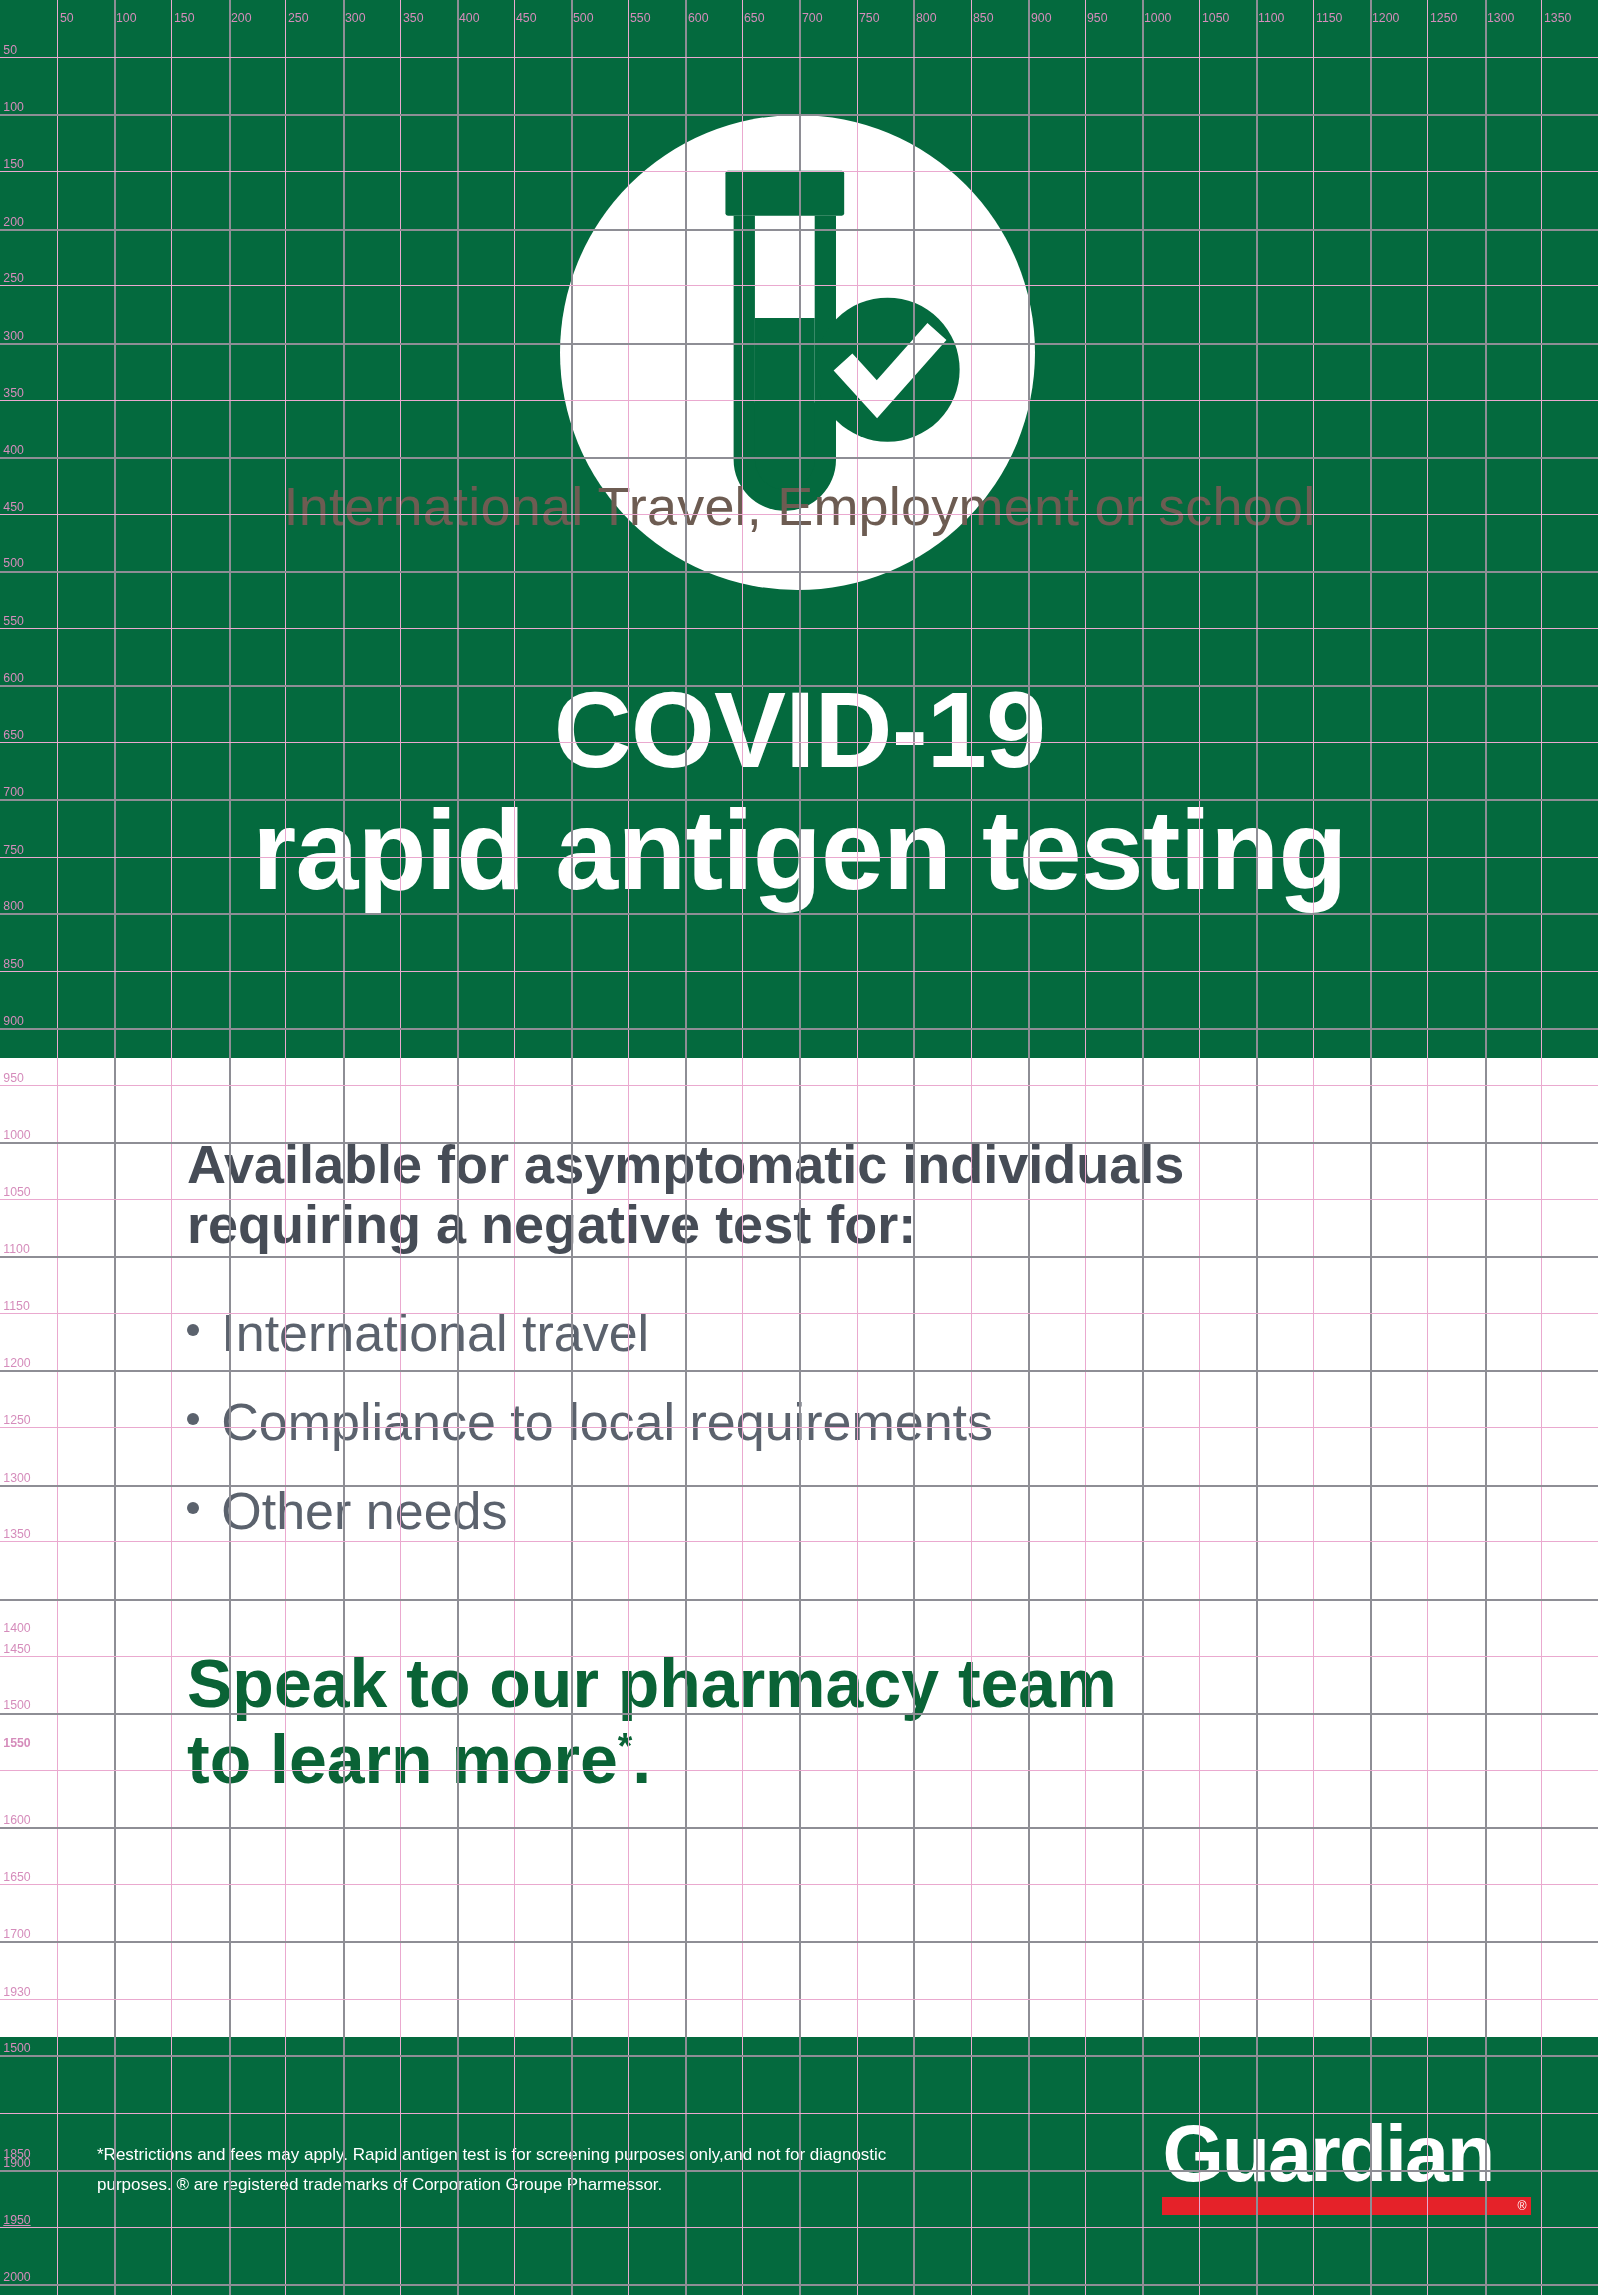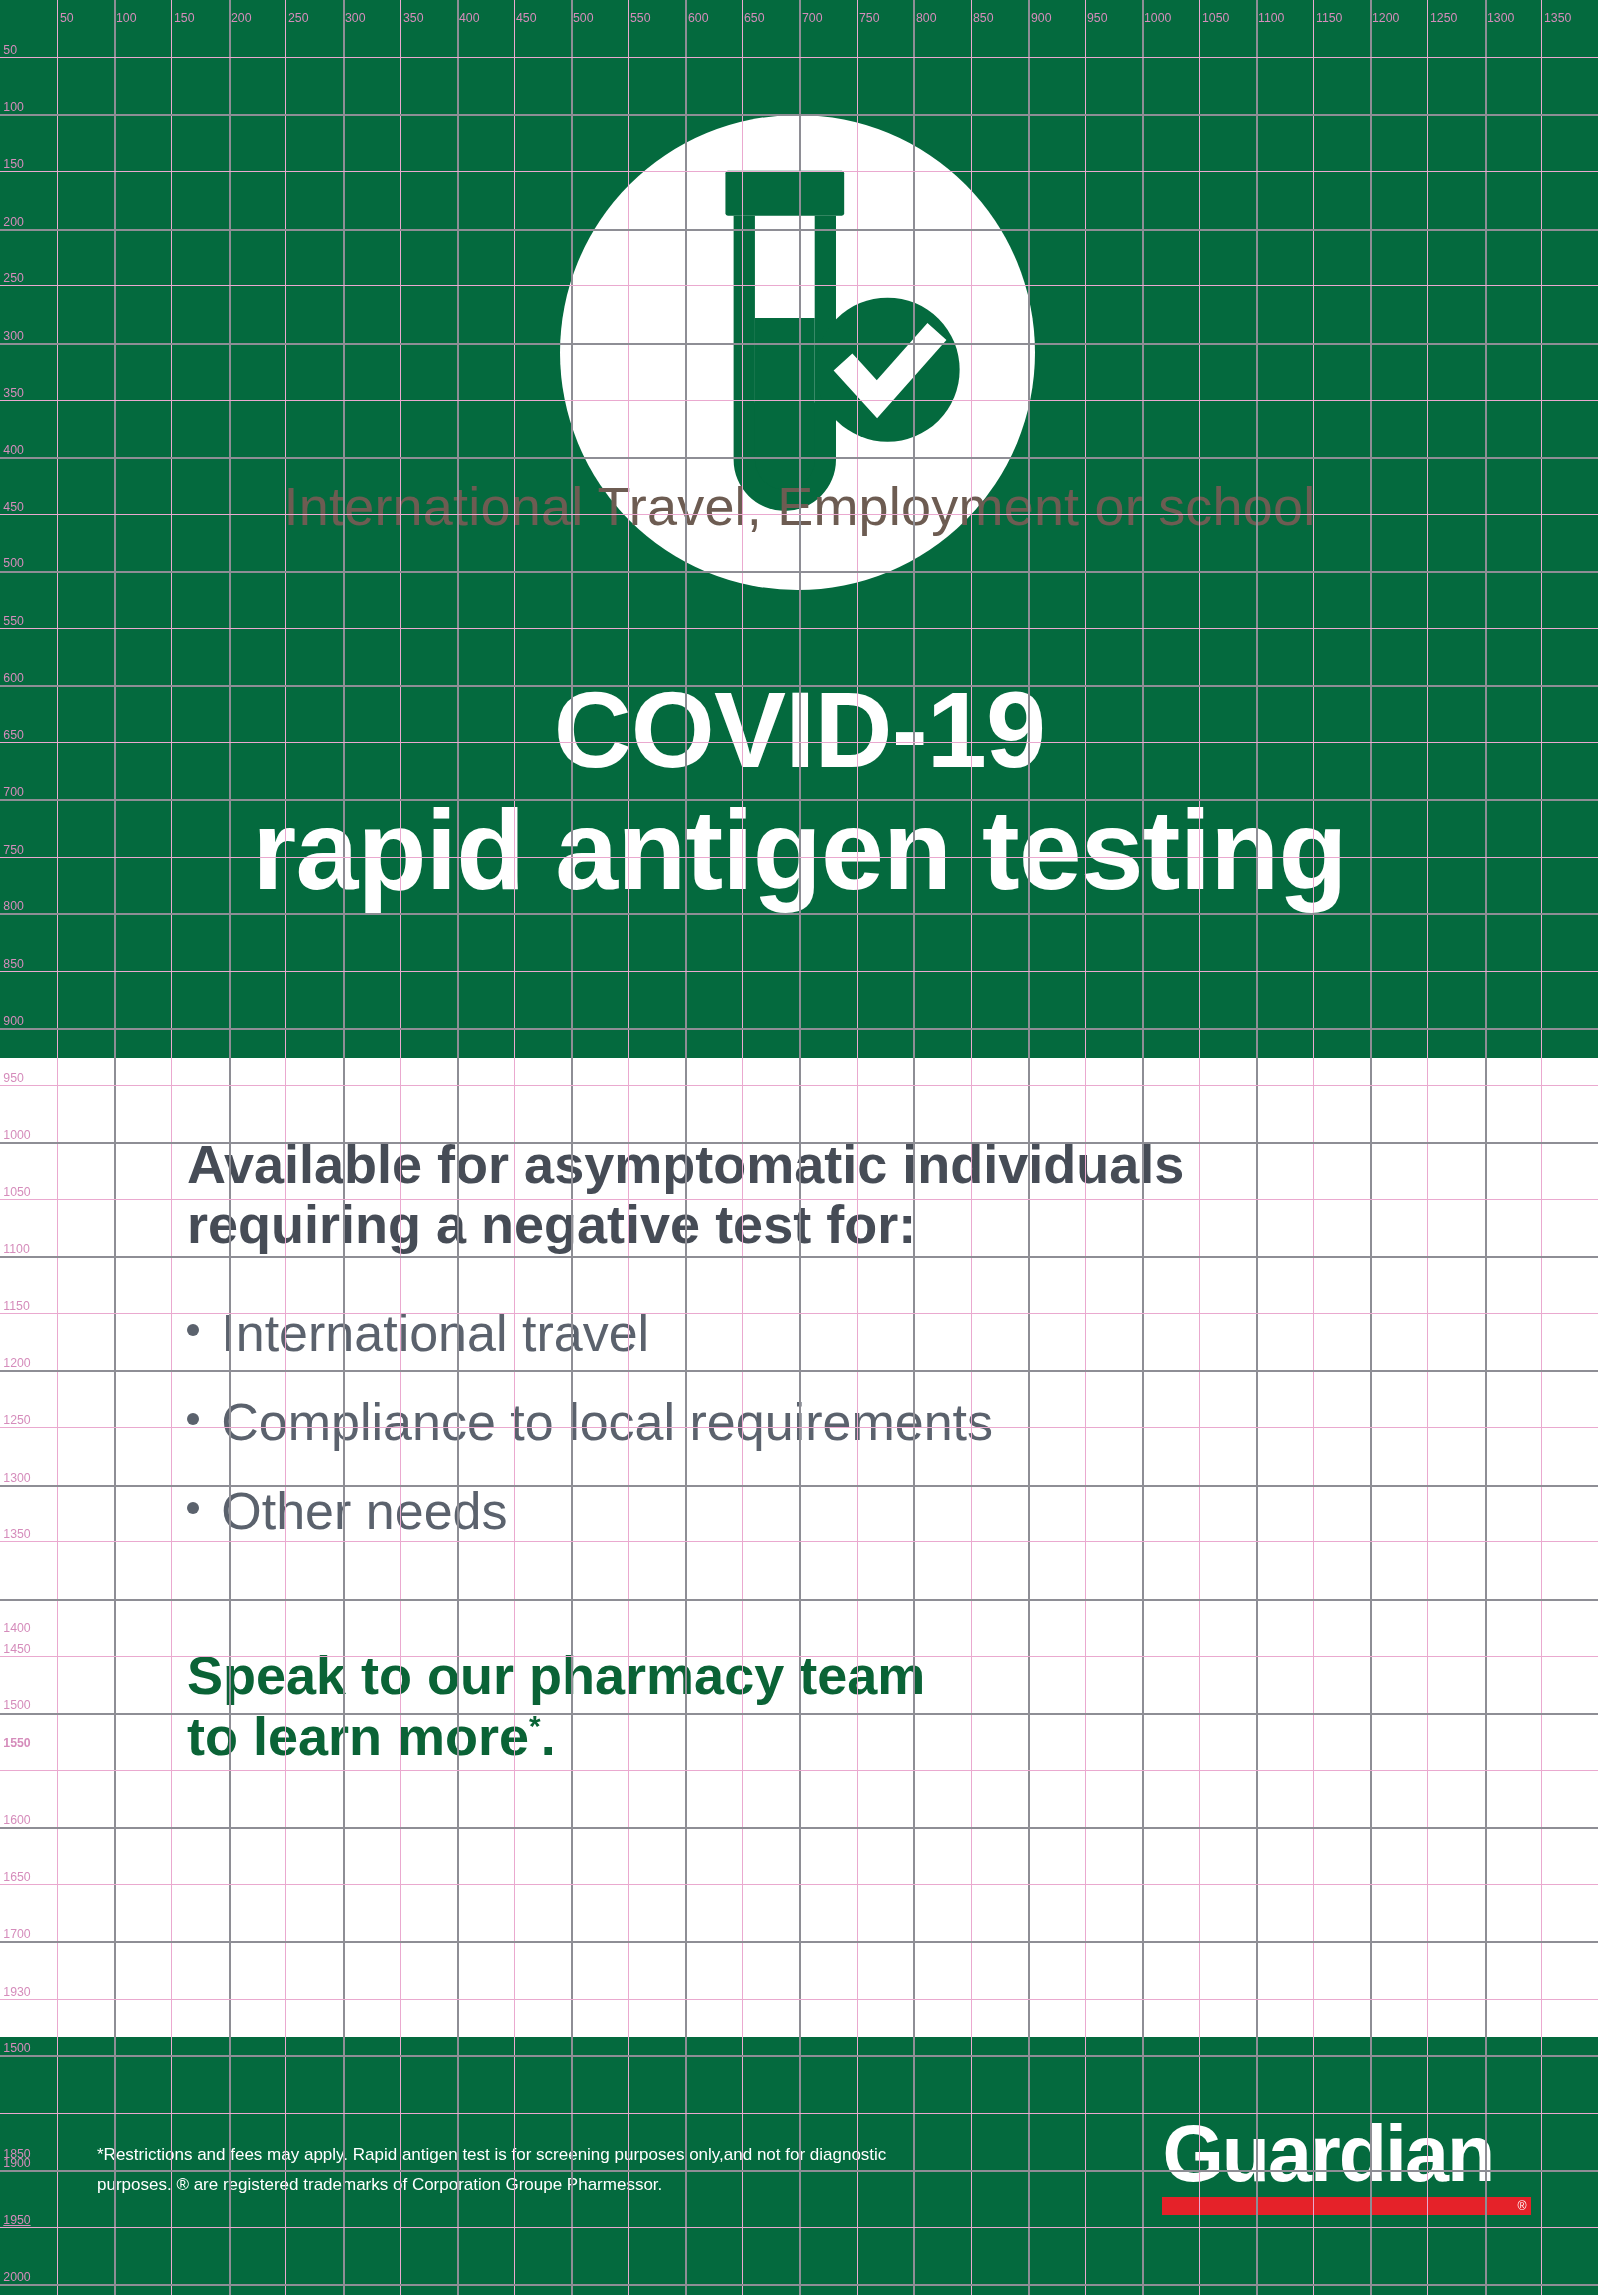--- a/index.html
+++ b/index.html
@@ -138,21 +138,21 @@
     background: #5b626d;
     margin-right: 22px;
     flex: none;
     position: relative;
     top: -14.8px;
   }
 
   .cta {
     color: #0a6336;
     font-weight: bold;
-    font-size: 54px;
+    font-size: 68px;
     line-height: 1.12;
     margin-top: 107px;
   }
   .cta span.cta-line {
     display: block;
   }
   .cta sup.asterisk {
     font-size: 0.55em;
     vertical-align: super;
     line-height: 0;

